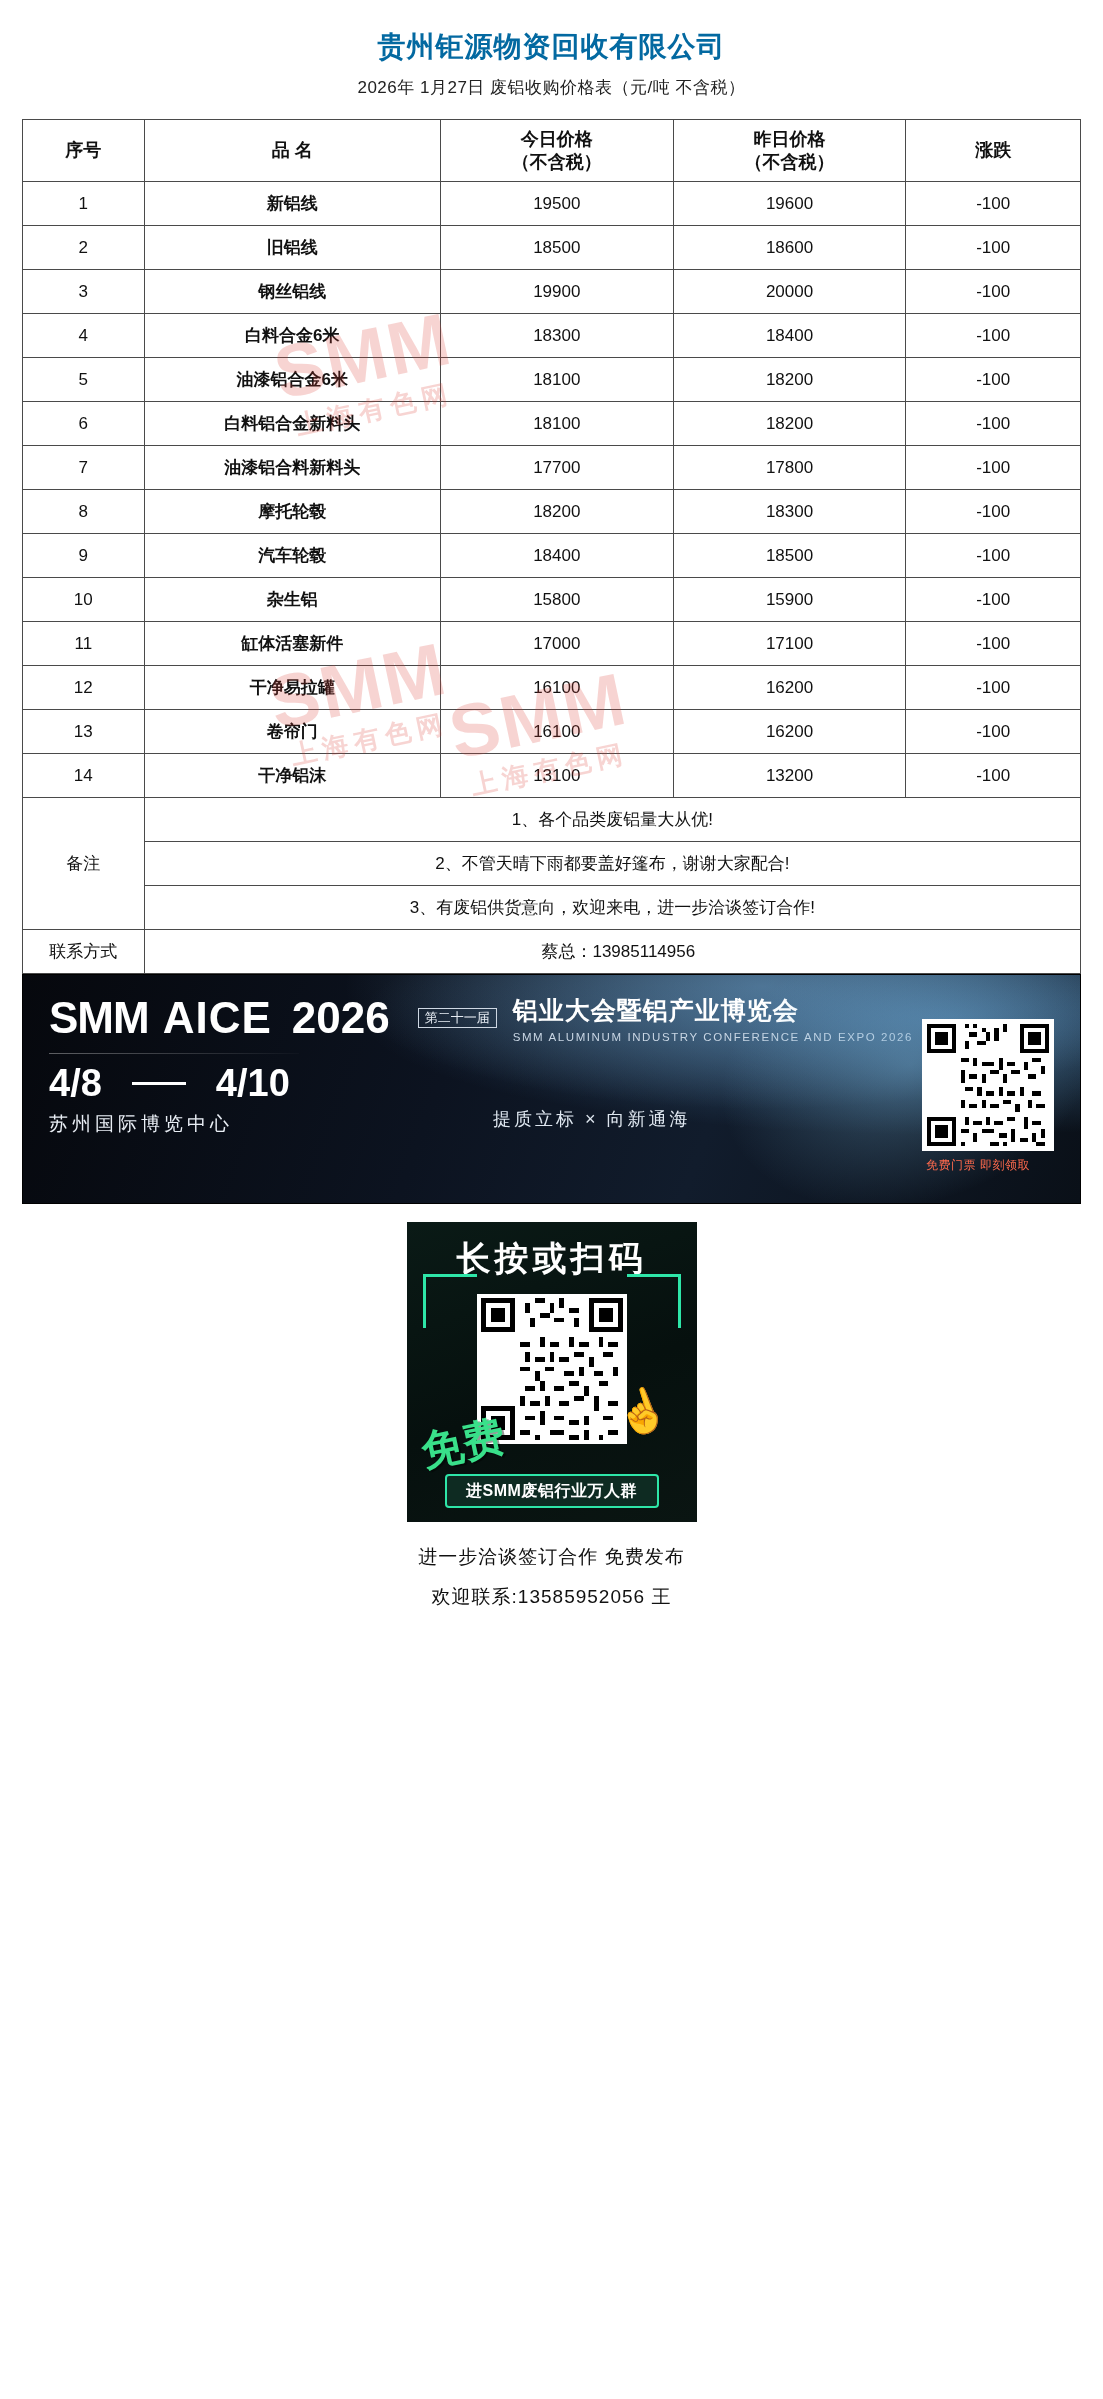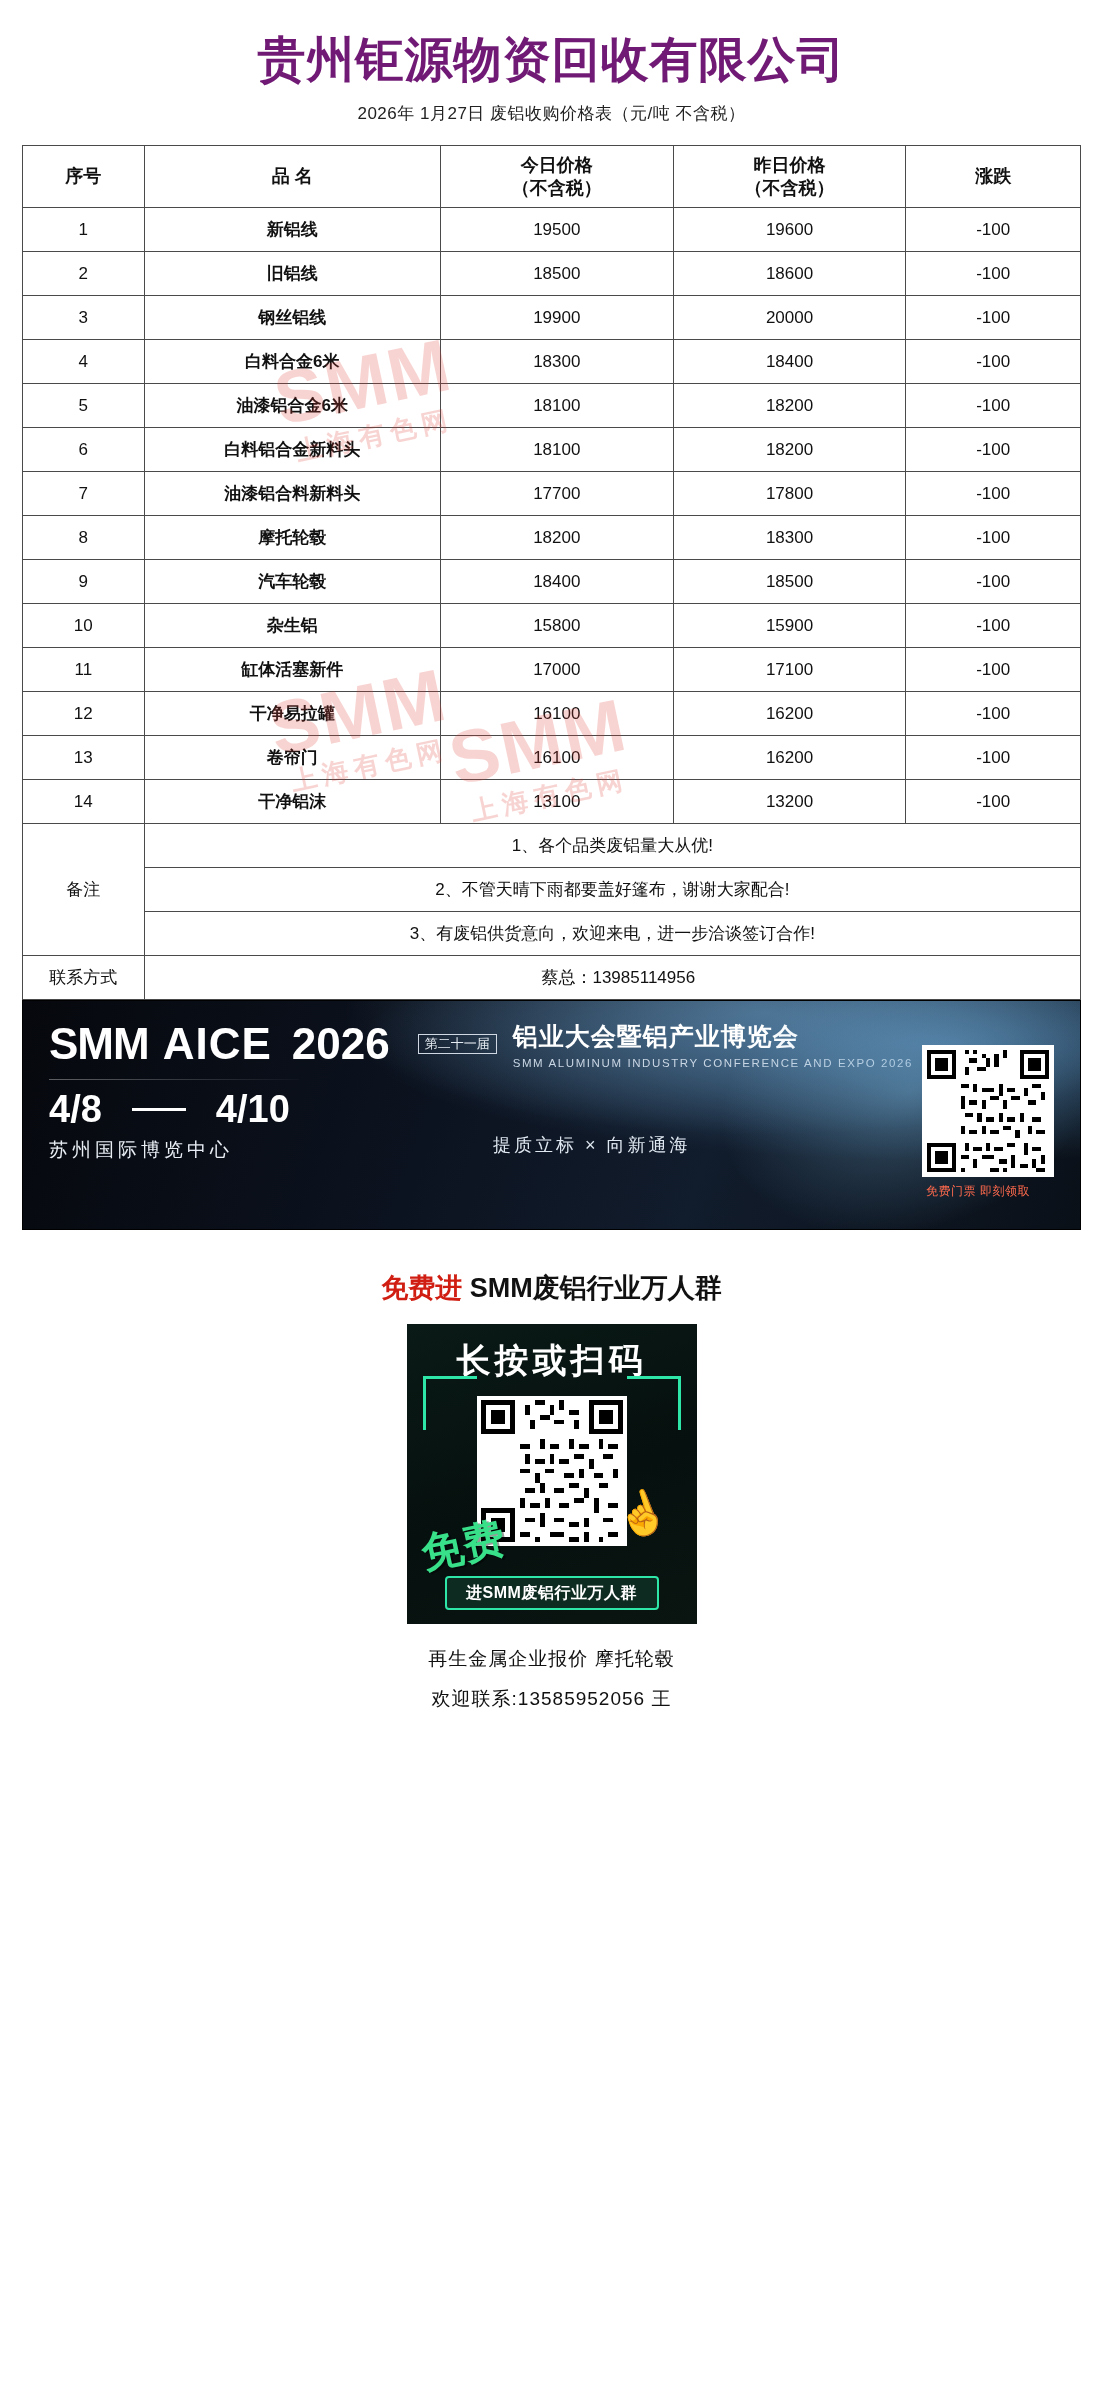--- a/index.html
+++ b/index.html
@@ -13,23 +13,23 @@
     min-height: 2399px;
     margin: 0 auto;
     background: #fff;
     position: relative;
     overflow: hidden;
   }
 
   
   .company-title {
     text-align: center;
-    font-size: 48px;
-    font-weight: bold;
-    color: #701a75;
+    font-size: 28px;
+    font-weight: bold;
+    color: #0369a1;
     letter-spacing: 1px;
     padding-top: 28px;
     padding-bottom: 10px;
   }
   .subtitle {
     text-align: center;
     font-size: 17px;
     color: #222;
     padding-bottom: 20px;
     letter-spacing: 0.5px;
@@ -585,23 +585,20 @@
           <rect x="8" y="28" width="1" height="1"></rect>
             <rect x="15" y="28" width="2" height="1"></rect>
           <rect x="18" y="28" width="1" height="1"></rect>
             <rect x="26" y="28" width="2" height="1"></rect>
         </g>
       </svg>
     </div>
     <div class="b-qrtext">免费门票 即刻领取</div>
   </div>
 
-  <div class="group-title">
-    <span class="red">免费进</span><span> SMM废铝行业万人群</span>
-  </div>
 
   <div class="poster">
     <div class="corner c-tl"></div>
     <div class="corner c-tr"></div>
     <div class="poster-head">长按或扫码</div>
     <div class="poster-qr">
       <svg class="qr-svg" viewBox="0 0 29 29" shape-rendering="crispEdges">
         <rect width="29" height="29" fill="#ffffff"></rect>
         <g fill="#000000">
           <rect x="0" y="0" width="7" height="1"></rect>
@@ -676,16 +673,16 @@
             <rect x="24" y="28" width="1" height="1"></rect>
           <rect x="26" y="27" width="2" height="1"></rect>
         </g>
       </svg>
     </div>
     <div class="poster-free">免费</div>
     <div class="poster-hand">☝</div>
     <div class="poster-btn">进SMM废铝行业万人群</div>
   </div>
 
-  <div class="footer-line">再生金属企业报价  摩托轮毂</div>
+  <div class="footer-line">进一步洽谈签订合作  免费发布</div>
   <div class="footer-line2">欢迎联系:13585952056  王</div>
 
 </div>
 
 </body></html>

